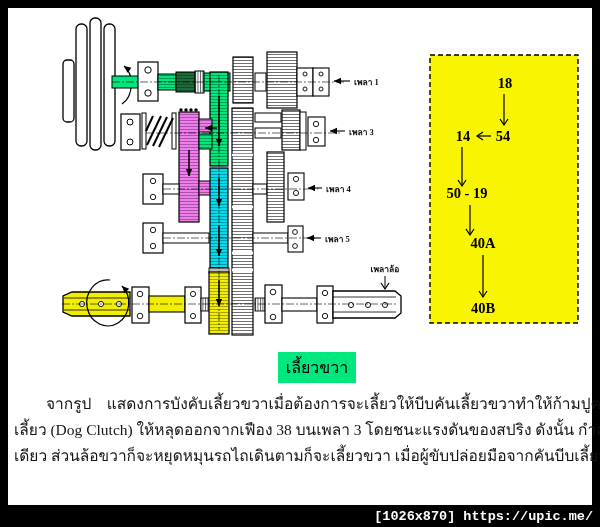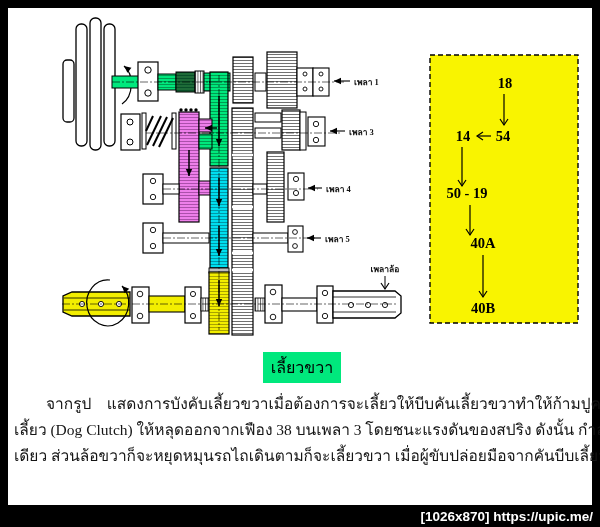--- a/index.html
+++ b/index.html
@@ -3,34 +3,34 @@
 <meta charset="utf-8">
 <style>
   html,body{margin:0;padding:0;}
   body{
     width:600px;height:527px;position:relative;background:#000;
     font-family:"Liberation Serif","DejaVu Serif",serif;overflow:hidden;
   }
   .canvas{position:absolute;left:8px;top:8px;width:584px;height:497px;background:#fff;}
   svg.diagram{position:absolute;left:0;top:0;z-index:1;}
   .caption-box{
-    position:absolute;left:263px;top:352px;width:78px;height:31px;z-index:3;
+    position:absolute;left:278px;top:352px;width:78px;height:31px;z-index:3;
     display:flex;align-items:center;justify-content:center;
     font-size:16px;color:#000;
   }
   .paragraph{
     position:absolute;left:14px;top:391px;width:574px;z-index:3;
     font-size:15.5px;color:#151515;line-height:26px;
   }
   .paragraph .pline{white-space:pre;}
   .paragraph .pline.indent{padding-left:32px;}
   .watermark{
     position:absolute;right:7px;bottom:3px;z-index:4;
     color:#fff;font-size:13.5px;font-weight:bold;
-    font-family:Liberation Sans, sans-serif;
+    font-family:Liberation Mono, monospace;
   }
   svg text.shaft-label{
     font-family:"Liberation Serif","DejaVu Serif",serif;
     font-size:8.5px;font-weight:bold;fill:#111;
   }
   svg text.flow-label{
     font-family:"Liberation Serif","DejaVu Serif",serif;
     font-size:14.5px;font-weight:bold;fill:#000;
   }
 </style>

